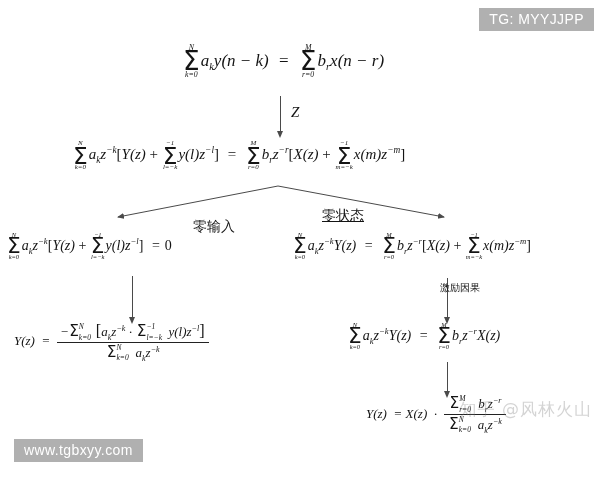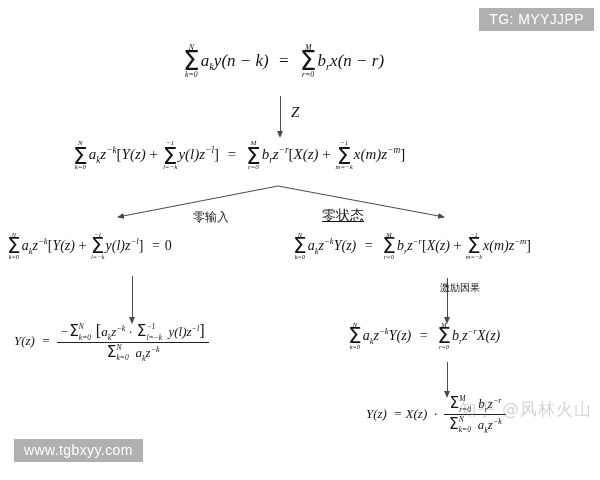--- a/index.html
+++ b/index.html
@@ -226,21 +226,21 @@
   <svg width="600" height="480" style="position:absolute; left:0; top:0; pointer-events:none;">
     <defs>
       <marker id="ah" markerWidth="8" markerHeight="8" refX="6" refY="3" orient="auto" markerUnits="strokeWidth">
         <path d="M0,0 L7,3 L0,6 z" fill="#4a4a4a"></path>
       </marker>
     </defs>
     <line x1="278" y1="186" x2="118" y2="217" stroke="#4a4a4a" stroke-width="1" marker-end="url(#ah)"></line>
     <line x1="278" y1="186" x2="444" y2="217" stroke="#4a4a4a" stroke-width="1" marker-end="url(#ah)"></line>
   </svg>
 
-  <div class="cn-label" style="left:193px; top:209px; font-size:12px;">零输入</div>
+  <div class="cn-label" style="left:193px; top:218px; font-size:14px;">零输入</div>
   <div class="cn-label" style="left:322px; top:207px; font-size:14px;text-decoration:underline;">零状态</div>
 
   <div class="eq" id="eq-zero-input" style="left:6px; top:232px; font-size:14px;">
     <span class="sum">
       <span class="lim top">N</span>
       <span class="glyph">Σ</span>
       <span class="lim bottom">k=0</span>
     </span><span class="var"><span>a</span><sub>k</sub></span><span class="var">z</span><sup>−k</sup><span class="brk">[</span><span class="var">Y(z)</span>
     <span class="up">+</span>
     <span class="sum">

